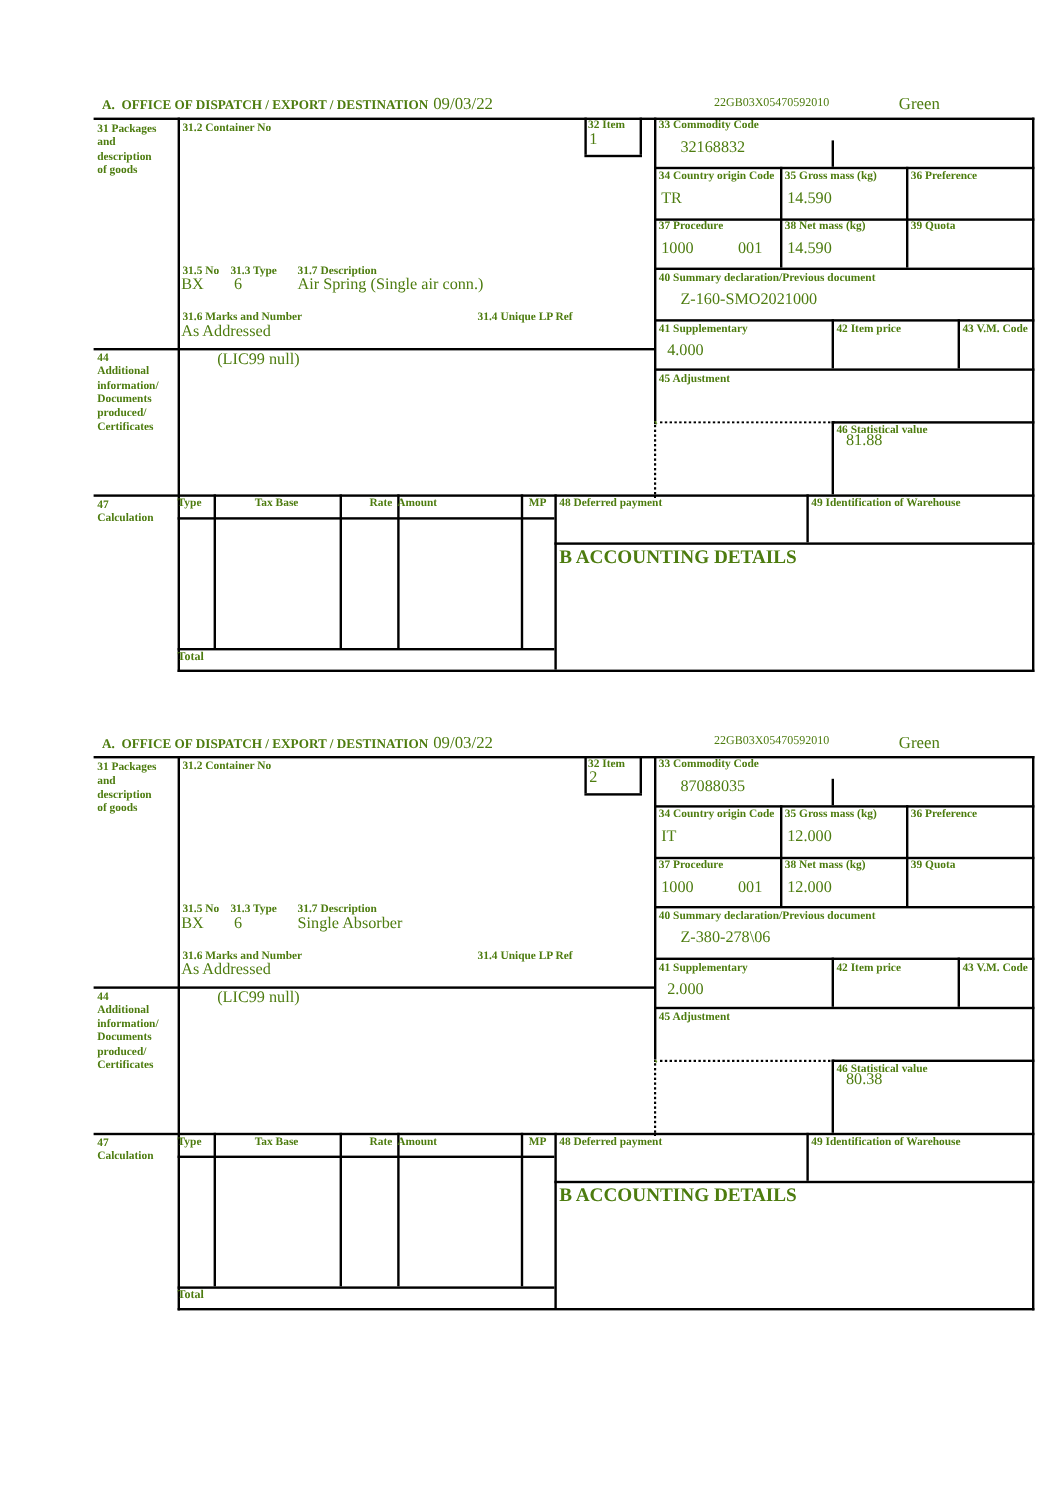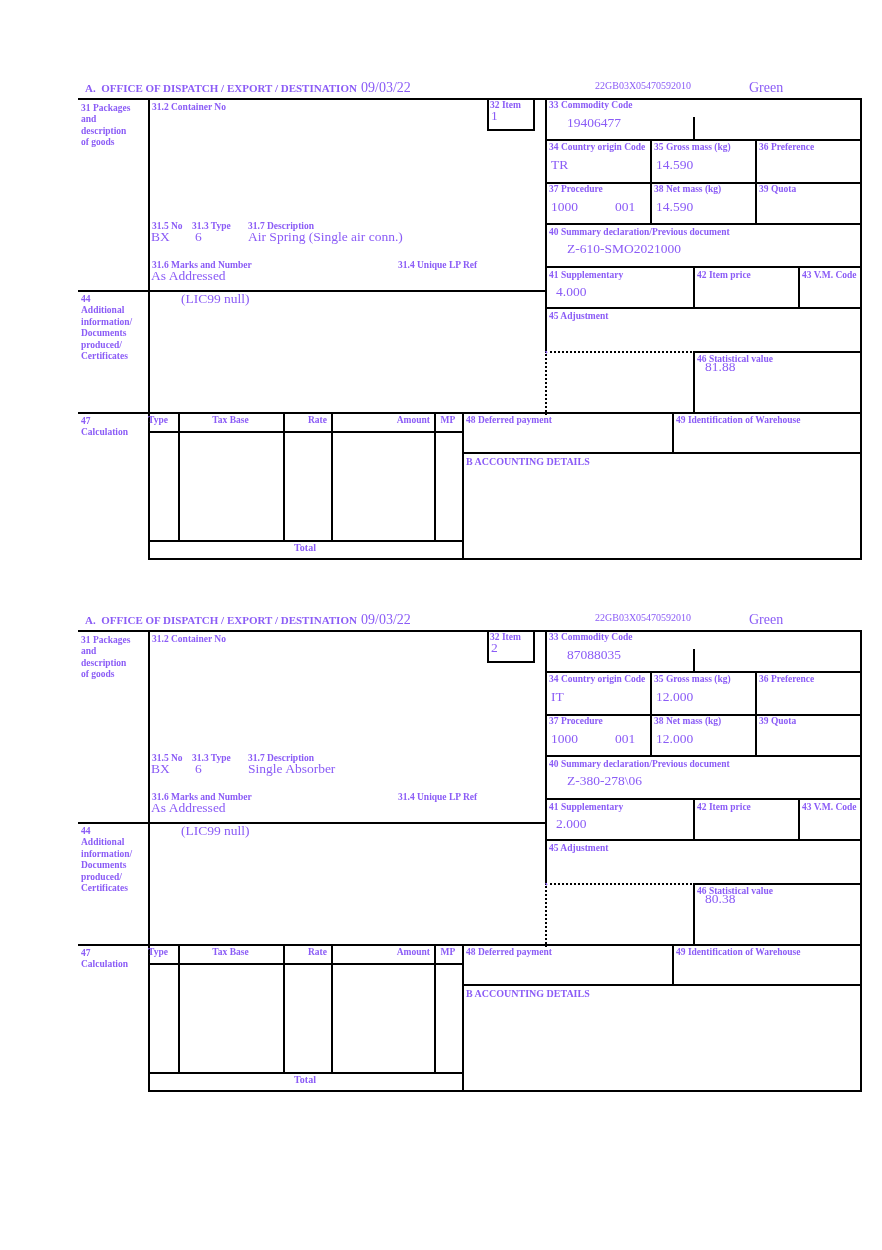--- a/index.html
+++ b/index.html
@@ -1,17 +1,17 @@
 <!DOCTYPE html>
 <html><head>
 <meta charset="utf-8">
 <style>
   html,body{margin:0;padding:0;background:#fff;}
   #page{position:relative;width:882px;height:1250px;background:#ffffff;overflow:hidden;
-        font-family:"Liberation Serif",serif;color:#8b5cf6;}
+        font-family:"Liberation Serif",serif;color:#4d7c0f;}
   .block{position:absolute;left:78px;width:784px;height:481px;}
   .b1{top:81px}
   .b2{top:613px}
   
   .hl{position:absolute;height:0;border-top:2px solid #000;}
   .vl{position:absolute;width:0;border-left:2px solid #000;}
   .dot{border-top-style:dotted;border-left-style:dotted;}
   .ln-top{top:17px;left:0;width:784px}
   .ln-b32{top:48px;left:409px;width:48px}
   .ln-r33{top:58px;left:467px;width:317px}
@@ -88,26 +88,26 @@
   .t-41lb{left:471px;top:189px;}
   .t-41v{left:478px;top:204px;}
   .t-42lb{left:619px;top:189px;}
   .t-43lb{left:724px;top:189px;}
   .t-45lb{left:471px;top:230px;}
   .t-46lb{left:619px;top:273px;}
   .t-46v{left:627px;top:279px;}
   .t-ctype{left:70px;top:334px;width:18px;text-align:center;}
   .t-ctax{left:100px;top:334px;width:105px;text-align:center;}
   .t-crate{left:205px;top:334px;width:44px;text-align:right;}
-  .t-camt{left:253px;top:334px;width:99px;text-align:right;}
+  .t-camt{left:253px;top:334px;width:99px;text-align:left;}
   .t-cmp{left:356px;top:334px;width:28px;text-align:center;}
   .t-48lb{left:388px;top:334px;}
   .t-49lb{left:598px;top:334px;}
-  .t-bacct{left:388px;top:375px;font-size:10px;font-weight:bold;white-space:nowrap;}
-  .t-total{left:70px;top:461px;width:314px;text-align:center;font-weight:bold;font-size:10px;}
+  .t-bacct{left:388px;top:375px;font-size:16px;font-weight:bold;white-space:nowrap;}
+  .t-total{left:70px;top:461px;width:314px;font-weight:bold;font-size:10px;}
 </style>
 </head>
 <body>
 
 <div id="page">
 
   <div class="block b1">
     <div class="t t-office">A.  OFFICE OF DISPATCH / EXPORT / DESTINATION</div>
     <div class="t t-date val">09/03/22</div>
     <div class="t t-mrn val">22GB03X05470592010</div>
@@ -166,34 +166,34 @@
 information/
 Documents
 produced/
 Certificates</div>
     <div class="t t-addinfo val">(LIC99 null)</div>
     <div class="t t-47side lb wrap">47
 Calculation</div>
     <div class="t t-32lb lb">32 Item</div>
     <div class="t t-32v val">1</div>
     <div class="t t-33lb lb">33 Commodity Code</div>
-    <div class="t t-33v val">19406477</div>
+    <div class="t t-33v val">32168832</div>
     <div class="t t-34lb lb">34 Country origin Code</div>
     <div class="t t-34v val">TR</div>
     <div class="t t-35lb lb">35 Gross mass (kg)</div>
     <div class="t t-35v val">14.590</div>
     <div class="t t-36lb lb">36 Preference</div>
     <div class="t t-37lb lb">37 Procedure</div>
     <div class="t t-37v1 val">1000</div>
     <div class="t t-37v2 val">001</div>
     <div class="t t-38lb lb">38 Net mass (kg)</div>
     <div class="t t-38v val">14.590</div>
     <div class="t t-39lb lb">39 Quota</div>
     <div class="t t-40lb lb">40 Summary declaration/Previous document</div>
-    <div class="t t-40v val">Z-610-SMO2021000</div>
+    <div class="t t-40v val">Z-160-SMO2021000</div>
     <div class="t t-41lb lb">41 Supplementary</div>
     <div class="t t-41v val">4.000</div>
     <div class="t t-42lb lb">42 Item price</div>
     <div class="t t-43lb lb">43 V.M. Code</div>
     <div class="t t-45lb lb">45 Adjustment</div>
     <div class="t t-46lb lb">46 Statistical value</div>
     <div class="t t-46v val">81.88</div>
     <div class="t t-ctype lb">Type</div>
     <div class="t t-ctax lb">Tax Base</div>
     <div class="t t-crate lb">Rate</div>

